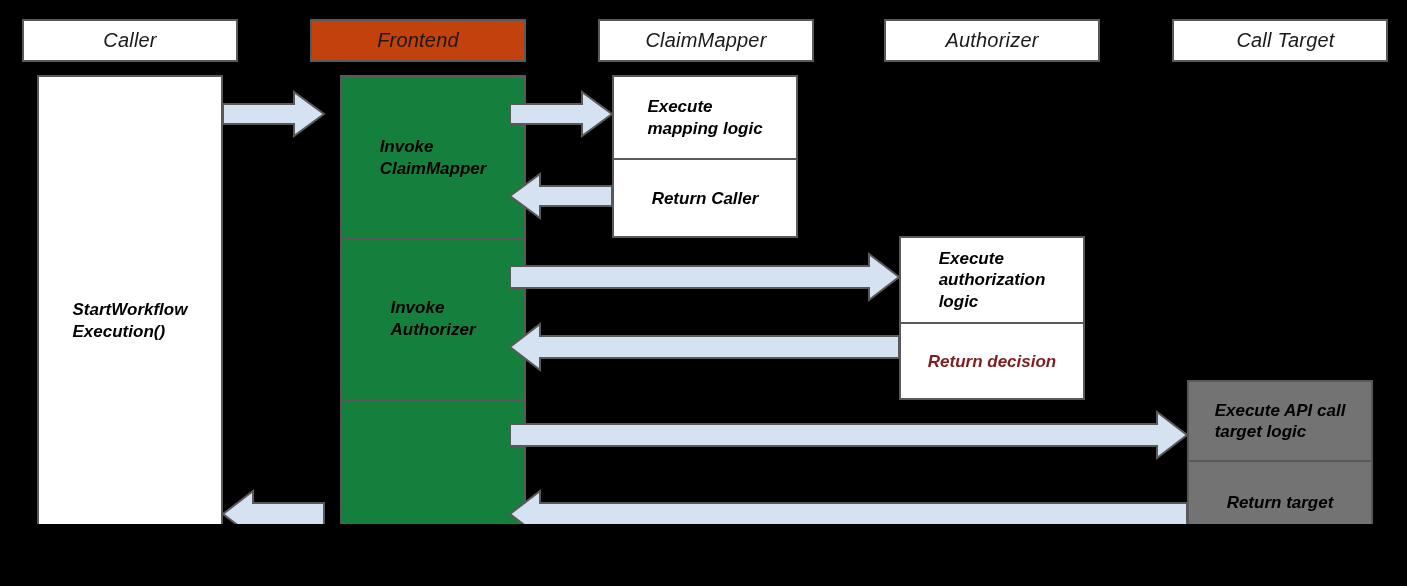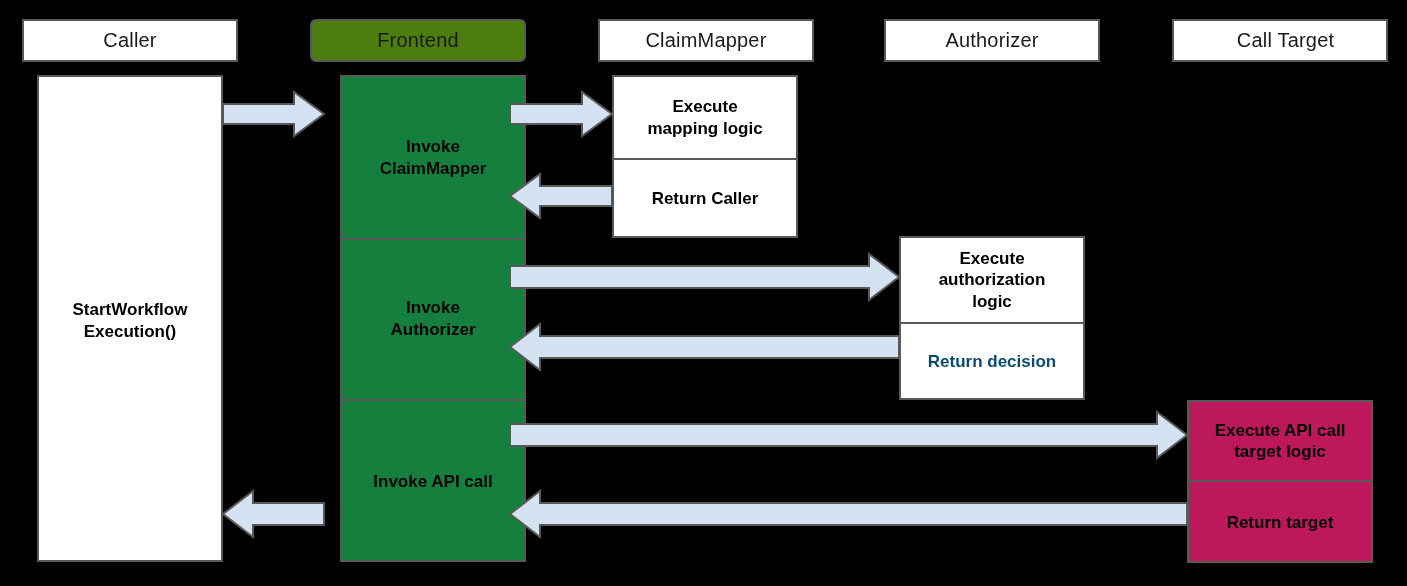--- a/index.html
+++ b/index.html
@@ -6,23 +6,24 @@
     margin: 0;
     padding: 0;
     background: #000000;
   }
   body {
     font-family: "Liberation Sans", sans-serif;
   }
   #canvas {
     position: relative;
     width: 1407px;
-    height: 586px;
+    height: 524px;
     background: #000000;
     overflow: hidden;
+    font-style: italic;
   }
   .lifeline-header {
     position: absolute;
     background: #ffffff;
     border: 2px solid #595959;
     box-sizing: border-box;
     display: flex;
     align-items: center;
     justify-content: center;
     color: #1a1a1a;
@@ -37,21 +38,20 @@
     box-sizing: border-box;
   }
   .act-seg {
     position: absolute;
     left: 0;
     right: 0;
     box-sizing: border-box;
     display: flex;
     align-items: center;
     justify-content: center;
-    text-align: center;
     color: #000000;
     font-size: 17px;
     font-weight: bold;
     line-height: 1.25;
     padding: 0 6px;
   }
   .act-div {
     position: absolute;
     left: 0;
     right: 0;
@@ -64,53 +64,52 @@
   }
   .msg-arrow svg { display: block; overflow: visible; }
 </style>
 </head>
 <body>
 
 <div id="canvas">
     <div class="lifeline-header" style="left: 22px; top: 19px; width: 216px; height: 43px; background: rgb(255, 255, 255); border-color: rgb(89, 89, 89);">
       <span>Caller</span>
     </div>
-    <div class="lifeline-header" style="left: 310px; top: 19px; width: 216px; height: 43px; background: #4d7c0f; border-color: rgb(89, 89, 89); border-radius: 6px;">
+    <div class="lifeline-header" style="left: 310px; top: 19px; width: 216px; height: 43px; background: #c2410c; border-color: rgb(89, 89, 89);">
       <span>Frontend</span>
     </div>
     <div class="lifeline-header" style="left: 598px; top: 19px; width: 216px; height: 43px; background: rgb(255, 255, 255); border-color: rgb(89, 89, 89);">
       <span>ClaimMapper</span>
     </div>
     <div class="lifeline-header" style="left: 884px; top: 19px; width: 216px; height: 43px; background: rgb(255, 255, 255); border-color: rgb(89, 89, 89);">
       <span>Authorizer</span>
     </div>
     <div class="lifeline-header" style="left: 1172px; top: 19px; width: 216px; height: 43px; background: rgb(255, 255, 255); border-color: rgb(89, 89, 89); padding-left: 11px;">
       <span>Call Target</span>
     </div>
     <div class="activation" style="left: 37px; top: 75px; width: 186px; height: 487px; background: rgb(255, 255, 255); border-color: rgb(89, 89, 89);">
       <div class="act-seg" style="top: 0px; height: 487px; color: rgb(0, 0, 0);">StartWorkflow<br>Execution()</div>
     </div>
     <div class="activation" style="left: 340px; top: 75px; width: 186px; height: 487px; background: #15803d; border-color: rgb(89, 89, 89);">
       <div class="act-seg" style="top: 0px; height: 161px; color: rgb(0, 0, 0);">Invoke<br>ClaimMapper</div>
       <div class="act-seg" style="top: 161px; height: 161px; color: rgb(0, 0, 0);">Invoke<br>Authorizer</div>
-      <div class="act-seg" style="top: 322px; height: 165px; color: rgb(0, 0, 0);">Invoke API call</div>
       <div class="act-div" style="top: 161px; background: rgb(89, 89, 89);"></div>
       <div class="act-div" style="top: 322px; background: rgb(89, 89, 89);"></div>
     </div>
     <div class="activation" style="left: 612px; top: 75px; width: 186px; height: 163px; background: rgb(255, 255, 255); border-color: rgb(89, 89, 89);">
       <div class="act-seg" style="top: 0px; height: 81px; color: rgb(0, 0, 0);">Execute<br>mapping logic</div>
       <div class="act-seg" style="top: 81px; height: 82px; color: rgb(0, 0, 0);">Return Caller</div>
       <div class="act-div" style="top: 81px; background: rgb(89, 89, 89);"></div>
     </div>
     <div class="activation" style="left: 899px; top: 236px; width: 186px; height: 164px; background: rgb(255, 255, 255); border-color: rgb(89, 89, 89);">
       <div class="act-seg" style="top: 0px; height: 84px; color: rgb(0, 0, 0);">Execute<br>authorization<br>logic</div>
-      <div class="act-seg" style="top: 84px; height: 80px; color: #0c4a6e;">Return decision</div>
+      <div class="act-seg" style="top: 84px; height: 80px; color: #7f1d1d;">Return decision</div>
       <div class="act-div" style="top: 84px; background: rgb(89, 89, 89);"></div>
     </div>
-    <div class="activation" style="left: 1187px; top: 400px; width: 186px; height: 163px; background: #be185d; border-color: rgb(89, 89, 89);">
+    <div class="activation" style="left: 1187px; top: 380px; width: 186px; height: 163px; background: #737373; border-color: rgb(89, 89, 89);">
       <div class="act-seg" style="top: 0px; height: 78px; color: rgb(0, 0, 0);">Execute API call<br>target logic</div>
       <div class="act-seg" style="top: 78px; height: 85px; color: rgb(0, 0, 0);">Return target</div>
       <div class="act-div" style="top: 78px; background: rgb(89, 89, 89);"></div>
     </div>
     <div class="msg-arrow" style="left: 223px; top: 92px; width: 101px; height: 44px;">
       <svg width="101" height="44" viewBox="0 0 101 44">
         <polygon points="0,12 71,12 71,0 101,22 71,44 71,32 0,32" fill="#d4e2f2" stroke="#595959" stroke-width="2" stroke-linejoin="miter"></polygon>
       </svg>
     </div>
     <div class="msg-arrow" style="left: 510px; top: 92px; width: 102px; height: 44px;">

